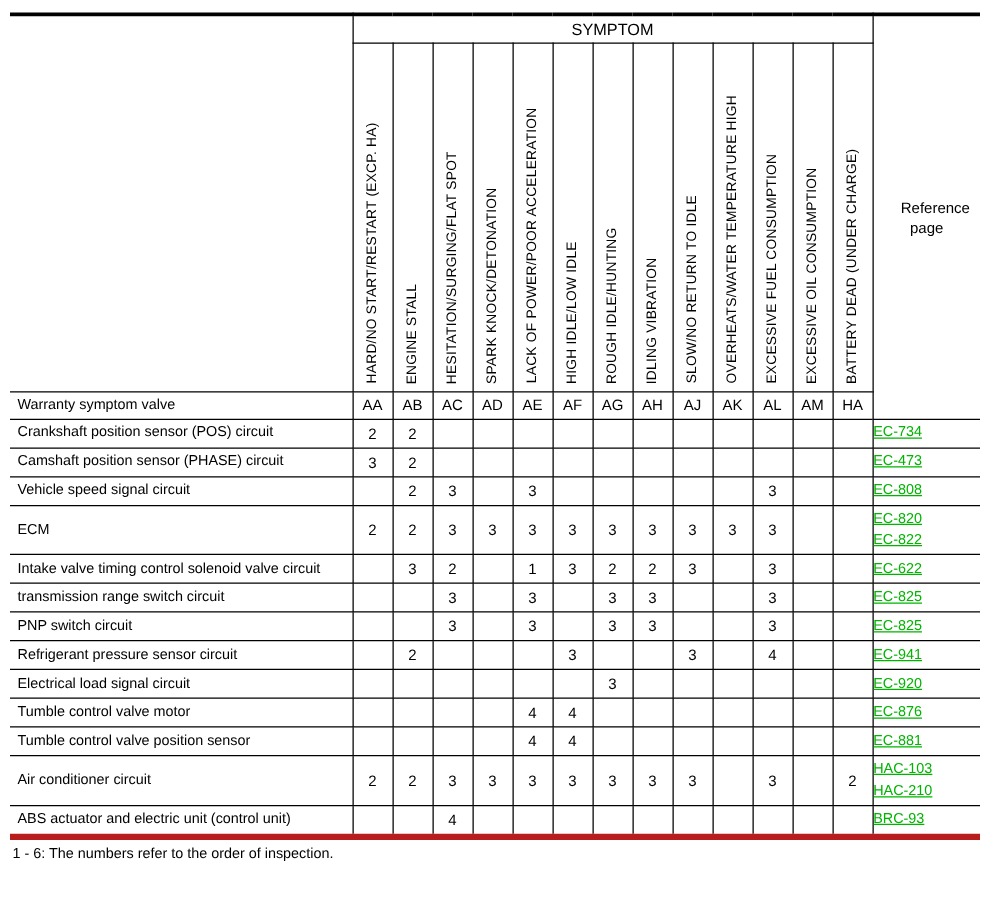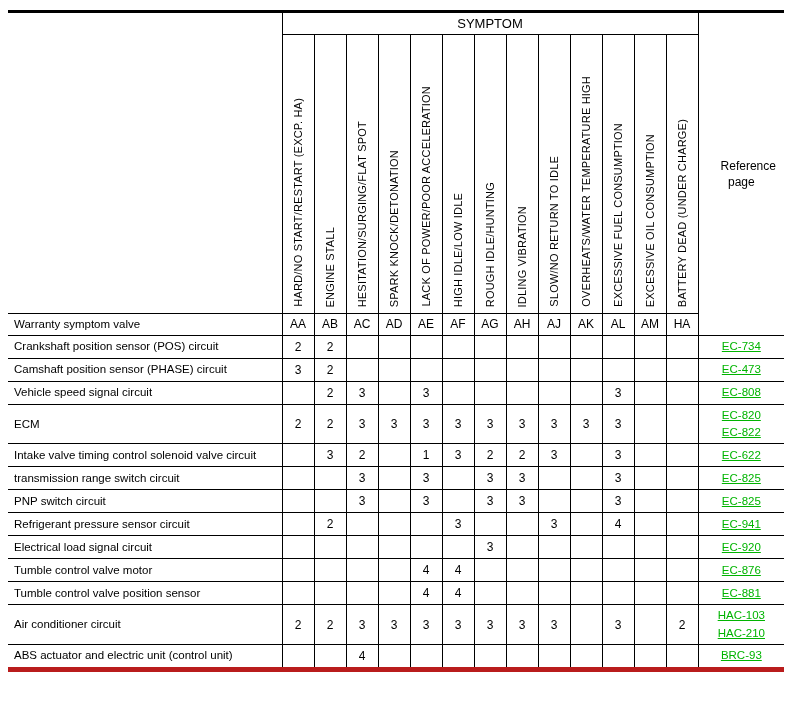--- a/index.html
+++ b/index.html
@@ -50,21 +50,21 @@
 
   td.lab {
     text-align: left;
     padding: 3px 6px;
     font-size: 11.5px;
     line-height: 1.3;
   }
   td.val { text-align: center; height: 22px; font-size: 12px; }
   tr.codes td.val { height: 20px; }
 
-  td.refcell { text-align: center; padding: 2px 0; }
+  td.refcell { padding: 2px 0; }
   a.reflink {
     display: block;
     color: var(--link-green, #00b400);
     text-decoration: underline;
     font-size: 11.5px;
     line-height: 1.5;
   }
 
   .footnote {
     margin: 5px 0 0 2px;
@@ -400,13 +400,14 @@
           <td class="val"></td>
           <td class="val"></td>
           <td class="val"></td>
           <td class="val"></td>
           <td class="refcell">
             <a class="reflink" href="#">BRC-93</a>
           </td>
         </tr>
       </tbody>
   </table>
+  <div class="footnote">1 - 6: The numbers refer to the order of inspection.</div>
 </div>
 
 </body></html>

